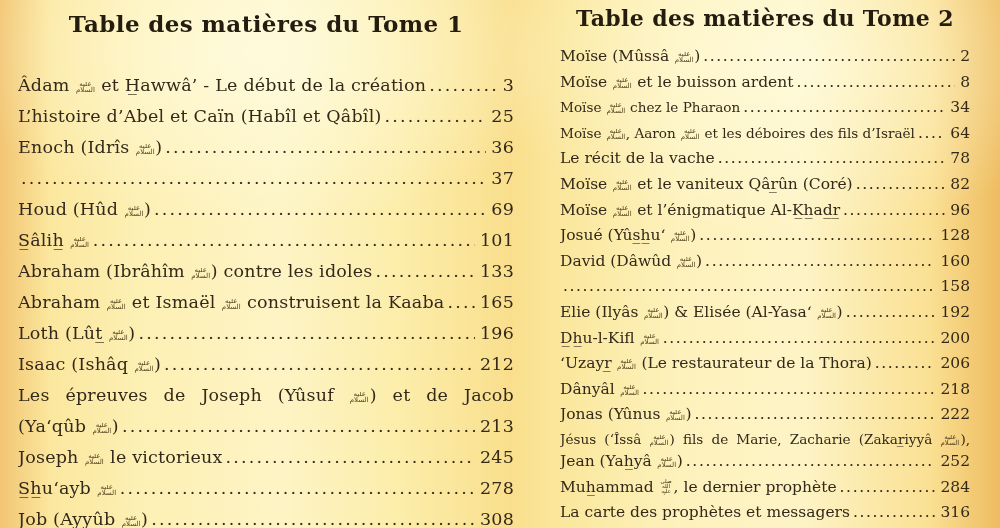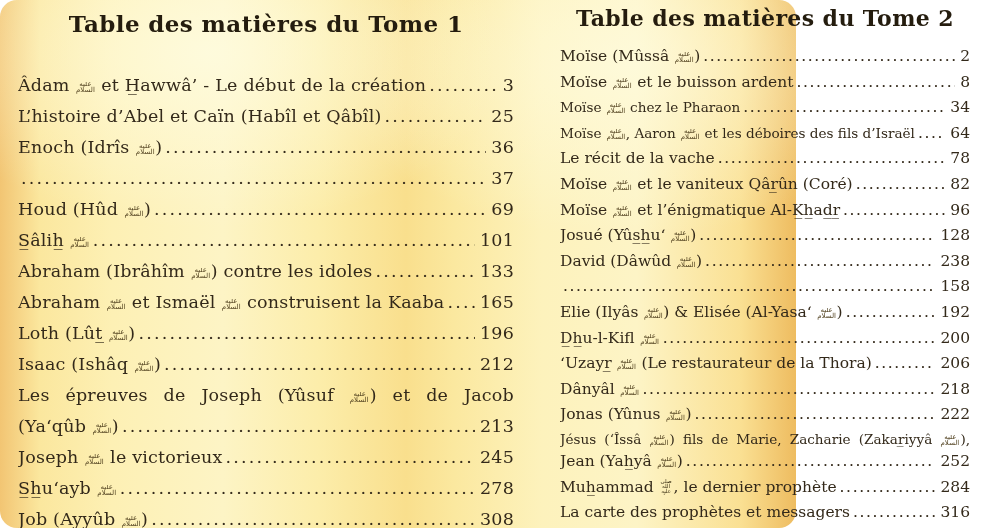--- a/index.html
+++ b/index.html
@@ -2,29 +2,28 @@
 <html><head>
 <meta charset="utf-8">
 <style>
   html, body { margin:0; padding:0; }
   body {
     width:1000px; height:528px; overflow:hidden;
     font-family:"DejaVu Serif","Liberation Serif",serif;
     color:#33291a;
   }
   .spread {
-    width:796px; height:528px; display:flex;
+    width:1000px; height:528px; display:flex;
     background:
       radial-gradient(ellipse 430px 250px at 26% 10%, rgba(255,253,228,.75), rgba(255,253,228,0) 70%),
       radial-gradient(ellipse 430px 250px at 79% 12%, rgba(255,253,228,.65), rgba(255,253,228,0) 70%),
       linear-gradient(to right,
         #f2c573 0%, #fbe79e 5%, #fdf0b4 14%, #fdf4c5 28%, #fcedaa 40%,
         #f9df8d 51%, #fbe89f 57%, #fdf2bc 68%, #fdf4c6 80%,
         #fae093 93%, #eebc60 100%);
-    border-radius: 17px;
   }
   .page { box-sizing:border-box; }
   .page-left  { width:532px; padding:8px 18px 0 18px; }
   .page-right { width:468px; padding:5px 30px 0 28px; }
 
   .toc-title {
     text-align:center; font-weight:bold; color:#241c0e;
     font-size:23px; letter-spacing:.4px; white-space:nowrap;
   }
   .page-left  .toc-title { margin:2px 0 38px 0; }
@@ -177,21 +176,21 @@
           <span class="page-num">96</span>
         </div>
         <div class="row">
           <span class="label">Josué (Yûs̲h̲u‘ <span class="hon">عليه السلام</span>)</span>
           <span class="dots"></span>
           <span class="page-num">128</span>
         </div>
         <div class="row">
           <span class="label">David (Dâwûd <span class="hon">عليه السلام</span>)</span>
           <span class="dots"></span>
-          <span class="page-num">238</span>
+          <span class="page-num">160</span>
         </div>
         <div class="row">
           <span class="dots"></span>
           <span class="page-num">158</span>
         </div>
         <div class="row">
           <span class="label">Elie (Ilyâs <span class="hon">عليه السلام</span>) &amp; Elisée (Al-Yasa‘ <span class="hon">عليه السلام</span>)</span>
           <span class="dots"></span>
           <span class="page-num">192</span>
         </div>

